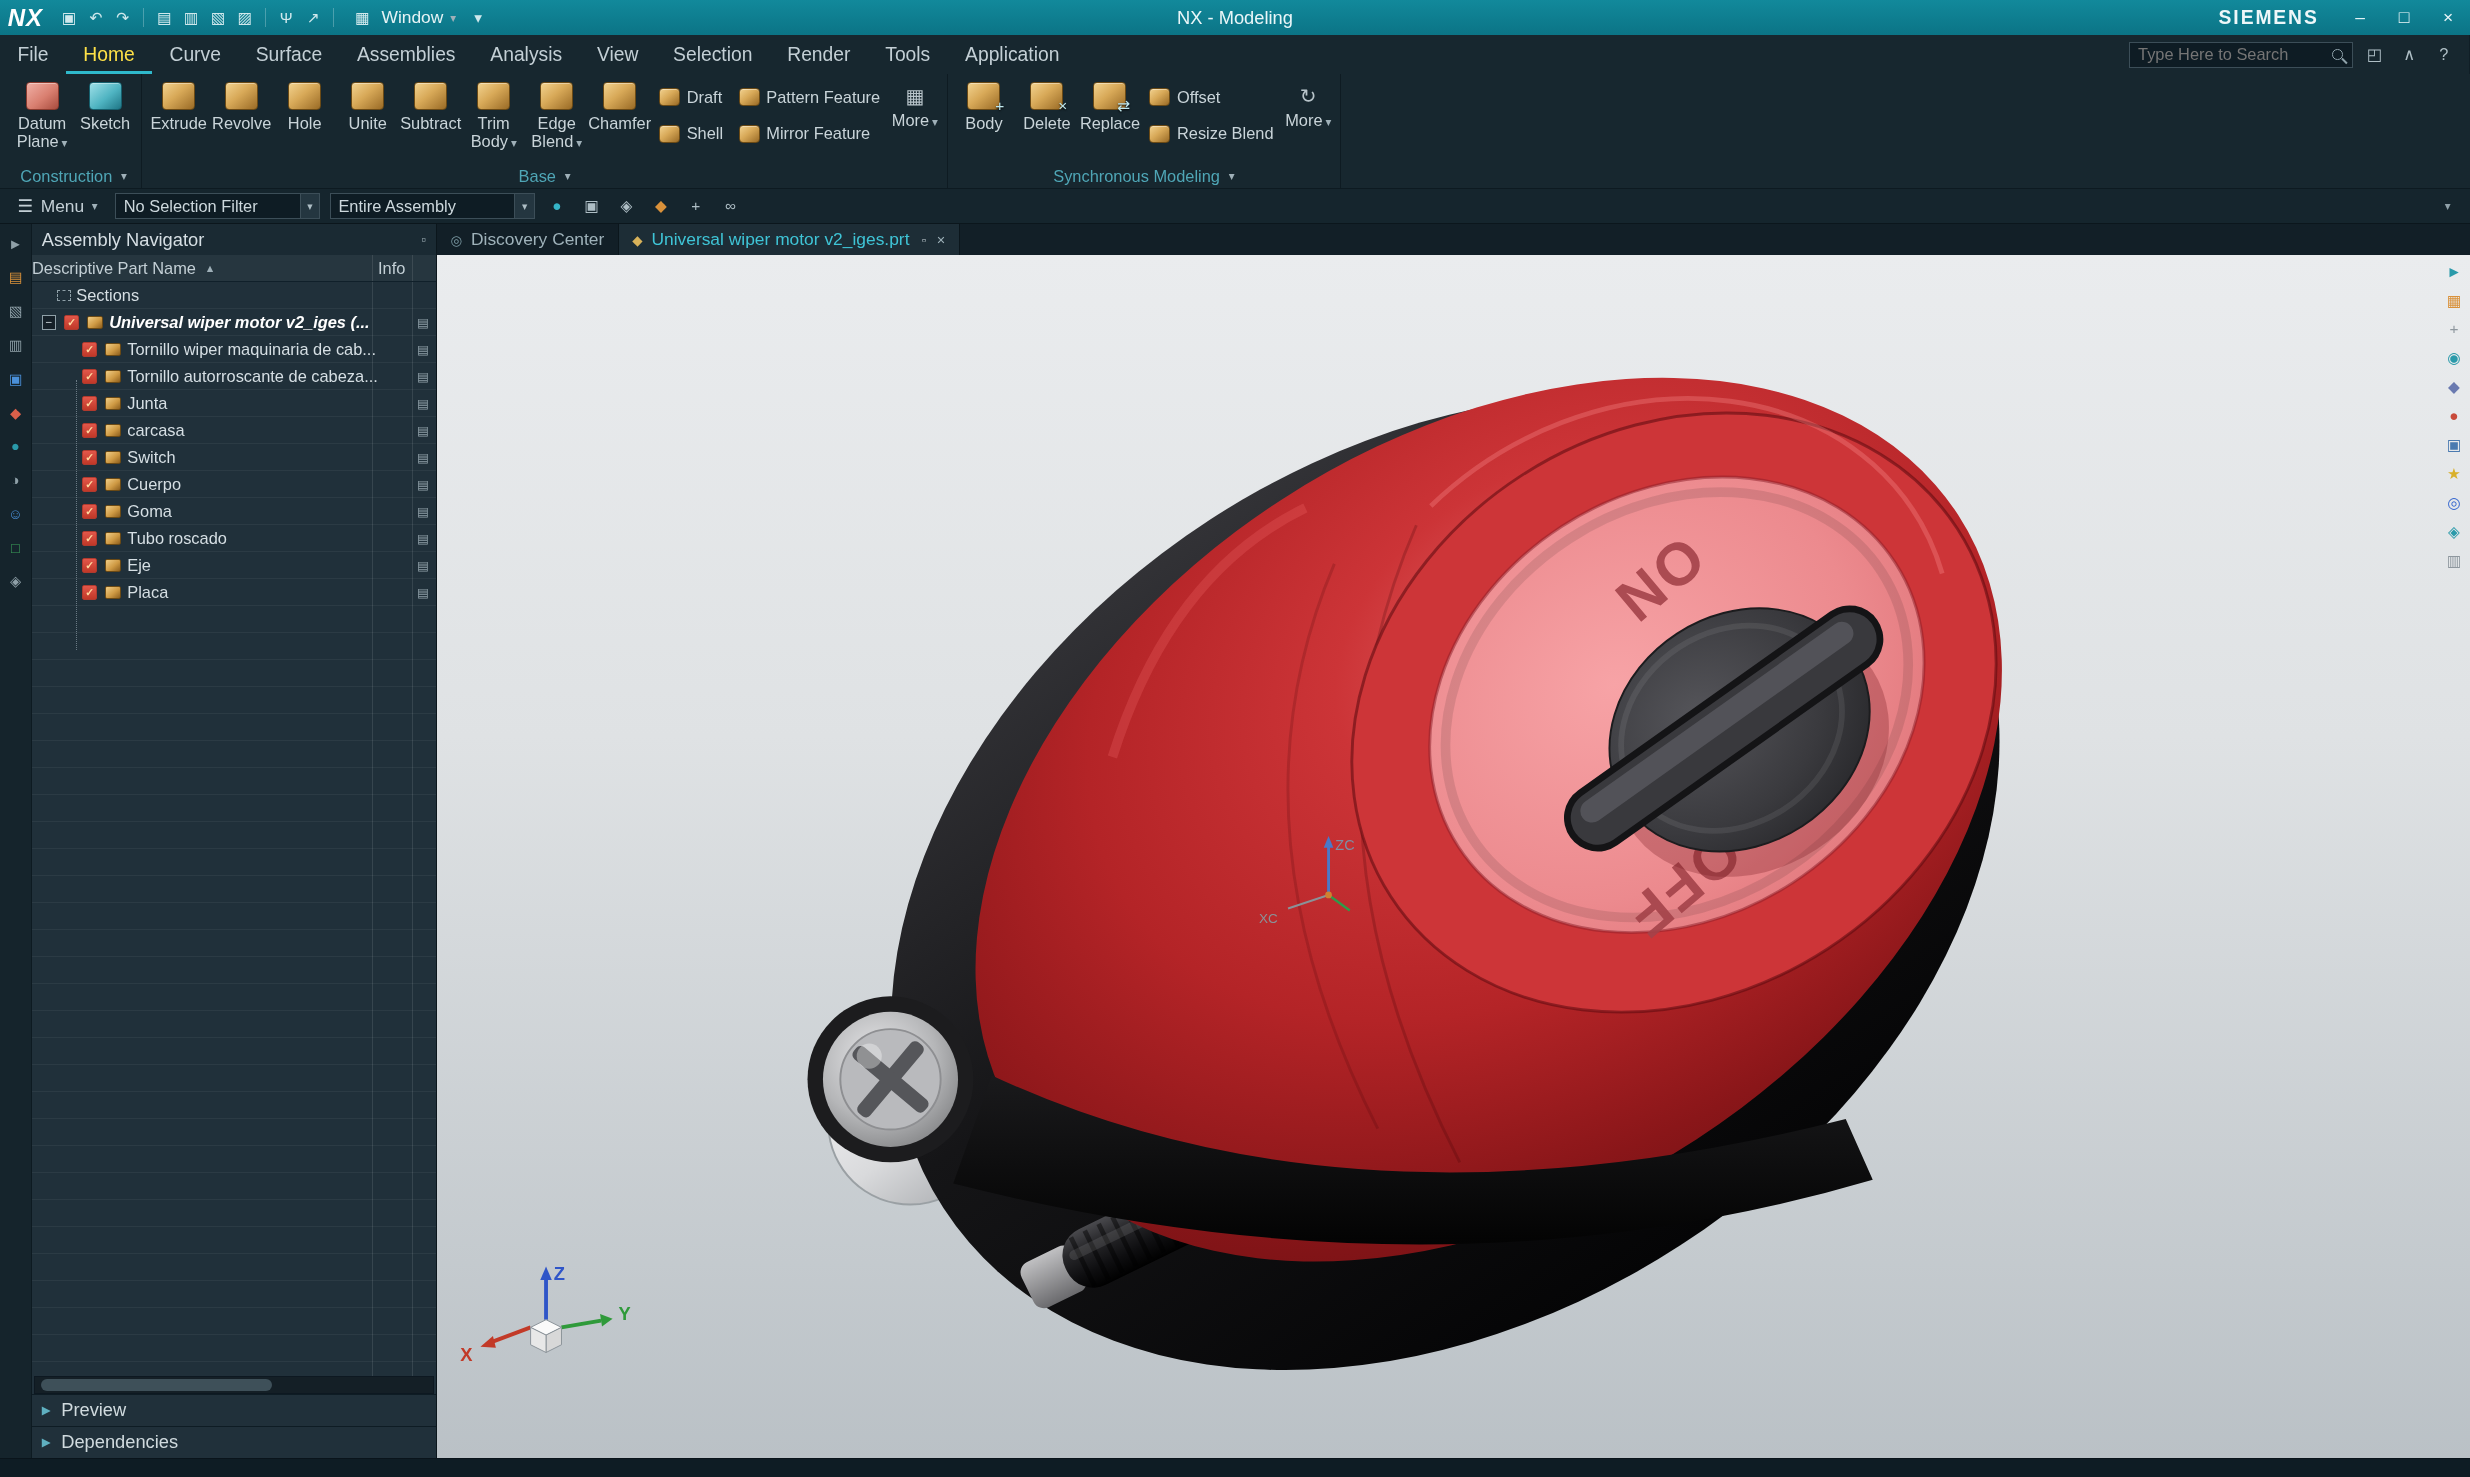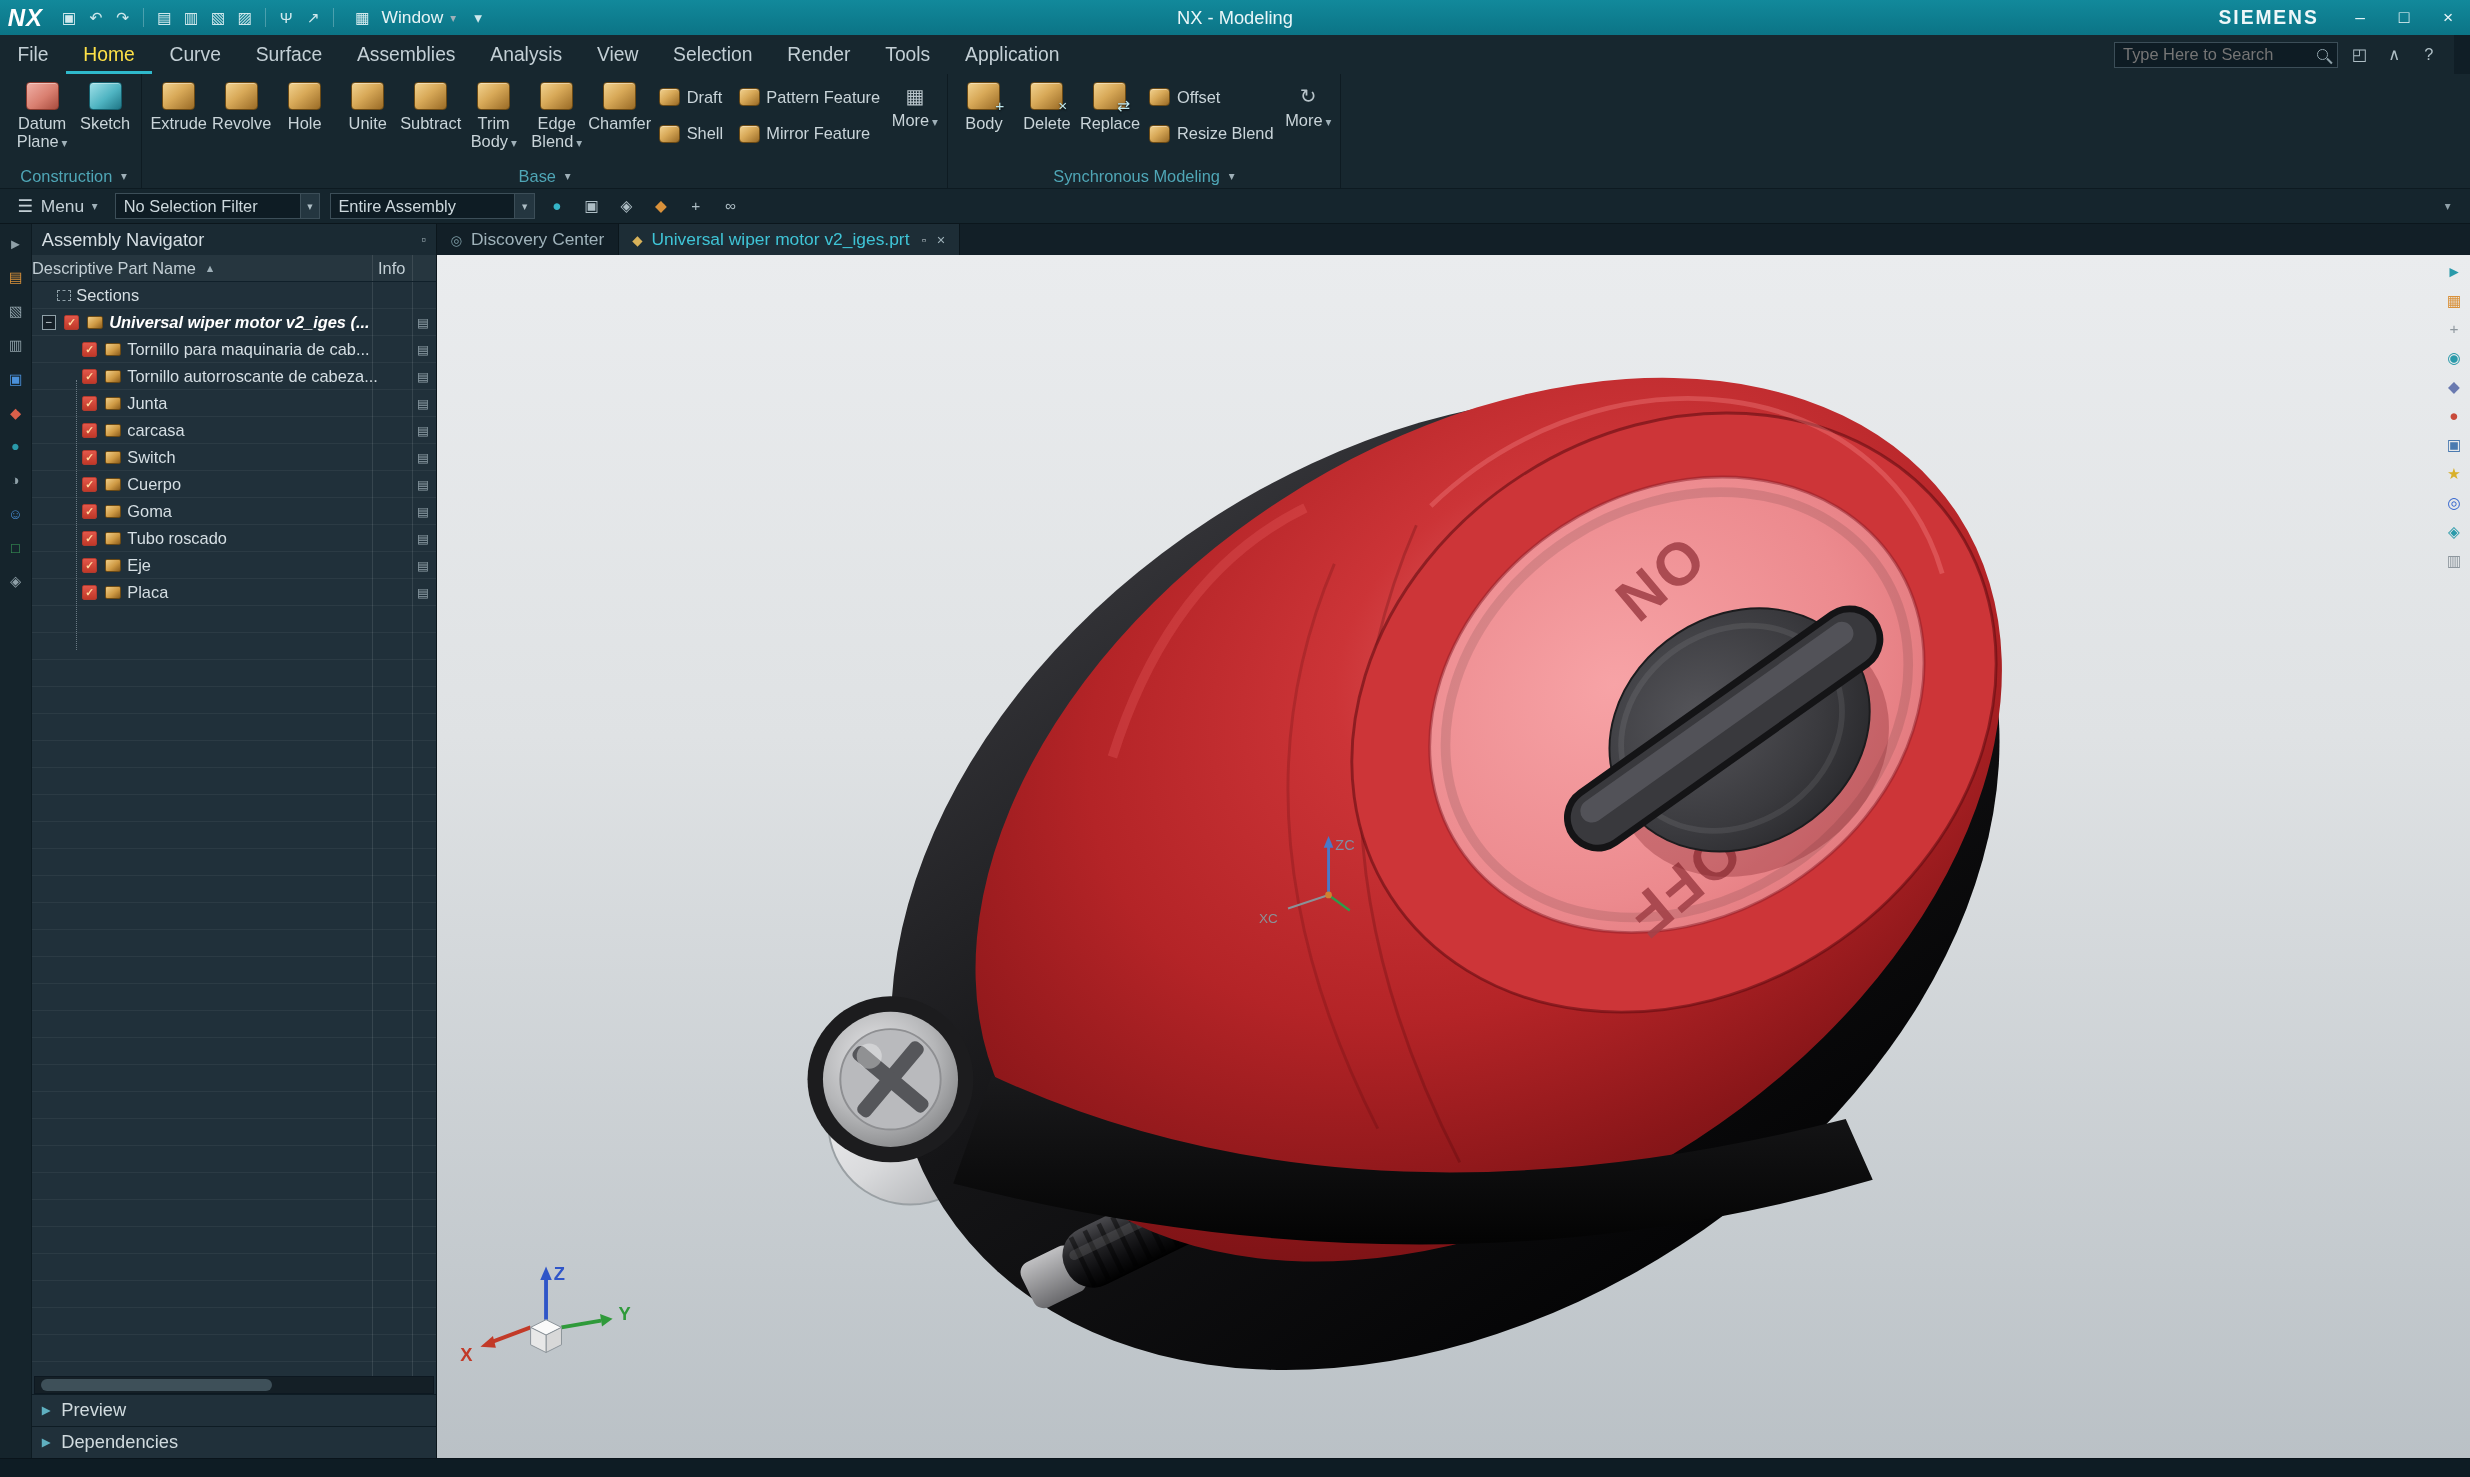--- a/index.html
+++ b/index.html
@@ -13,21 +13,21 @@
   .nx-logo{font-size:24px;font-weight:bold;font-style:italic;color:#fff;margin-right:11.6px;letter-spacing:1px;}
   .tb-ic{width:25px;height:25px;display:flex;align-items:center;justify-content:center;font-size:15.4px;color:#cfe8ec;}
   .tb-sep{width:1px;height:19.3px;background:rgba(255,255,255,.25);margin:0 5.8px;}
   .window-btn{display:flex;align-items:center;gap:6.8px;font-size:17.4px;padding:0 7.7px;color:#e6f3f5;}
   .tb-title{position:absolute;left:0;right:0;text-align:center;font-size:18.3px;color:#eaf6f8;pointer-events:none;}
   .tb-right{margin-left:auto;display:flex;align-items:center;z-index:2;}
   .siemens{font-weight:bold;letter-spacing:1.9px;font-size:19.3px;color:#eef7f9;margin-right:19.3px;}
   .wc{width:44px;height:35px;display:flex;align-items:center;justify-content:center;font-size:17.4px;color:#eaf6f8;}
 
   
-  .menubar{position:absolute;top:35px;left:0;right:16px;height:40px;background:#17272f;display:flex;align-items:center;
+  .menubar{position:absolute;top:35px;left:0;right:1px;height:40px;background:#17272f;display:flex;align-items:center;
     color:#c3cfd5;font-size:19.3px;border-bottom:1px solid #0d1a21;}
   .mn-item{padding:0 17.4px;height:100%;display:flex;align-items:center;}
   .mn-item.active{color:#fde047;box-shadow:inset 0 -2.9px 0 #2fb9cc;}
   .mn-right{margin-left:auto;display:flex;align-items:center;gap:7.7px;padding-right:11.6px;}
   .search-box{position:relative;width:224px;height:26px;background:#0e1c24;border:1px solid #3c4e58;display:flex;align-items:center;}
   .search-input{flex:1;background:transparent;border:none;outline:none;color:#9fb2ba;font-size:16.4px;padding:0 7.7px;font-family:inherit;min-width:0;}
   .mag{width:10.6px;height:10.6px;border:1.9px solid #8fa2aa;border-radius:50%;position:relative;margin-right:9.7px;flex:none;}
   .mag::after{content:"";position:absolute;width:6.8px;height:1.9px;background:#8fa2aa;transform:rotate(45deg);right:-5.8px;bottom:-2.9px;}
   .mn-ic{width:27px;text-align:center;font-size:16.4px;color:#aebec5;}
 
@@ -384,21 +384,21 @@
       <div class="tree-row row-assembly">
         <span class="expander">−</span>
         <span class="cb">✓</span>
         <span class="part-ic"></span>
         <span class="lbl">Universal wiper motor v2_iges (...</span>
         <span class="note">▤</span>
       </div>
       <div class="tree-row row-part">
         <span class="cb">✓</span>
         <span class="part-ic"></span>
-        <span class="lbl">Tornillo para maquinaria de cab...</span>
+        <span class="lbl">Tornillo wiper maquinaria de cab...</span>
         <span class="note">▤</span>
       </div>
       <div class="tree-row row-part">
         <span class="cb">✓</span>
         <span class="part-ic"></span>
         <span class="lbl">Tornillo autorroscante de cabeza...</span>
         <span class="note">▤</span>
       </div>
       <div class="tree-row row-part">
         <span class="cb">✓</span>

